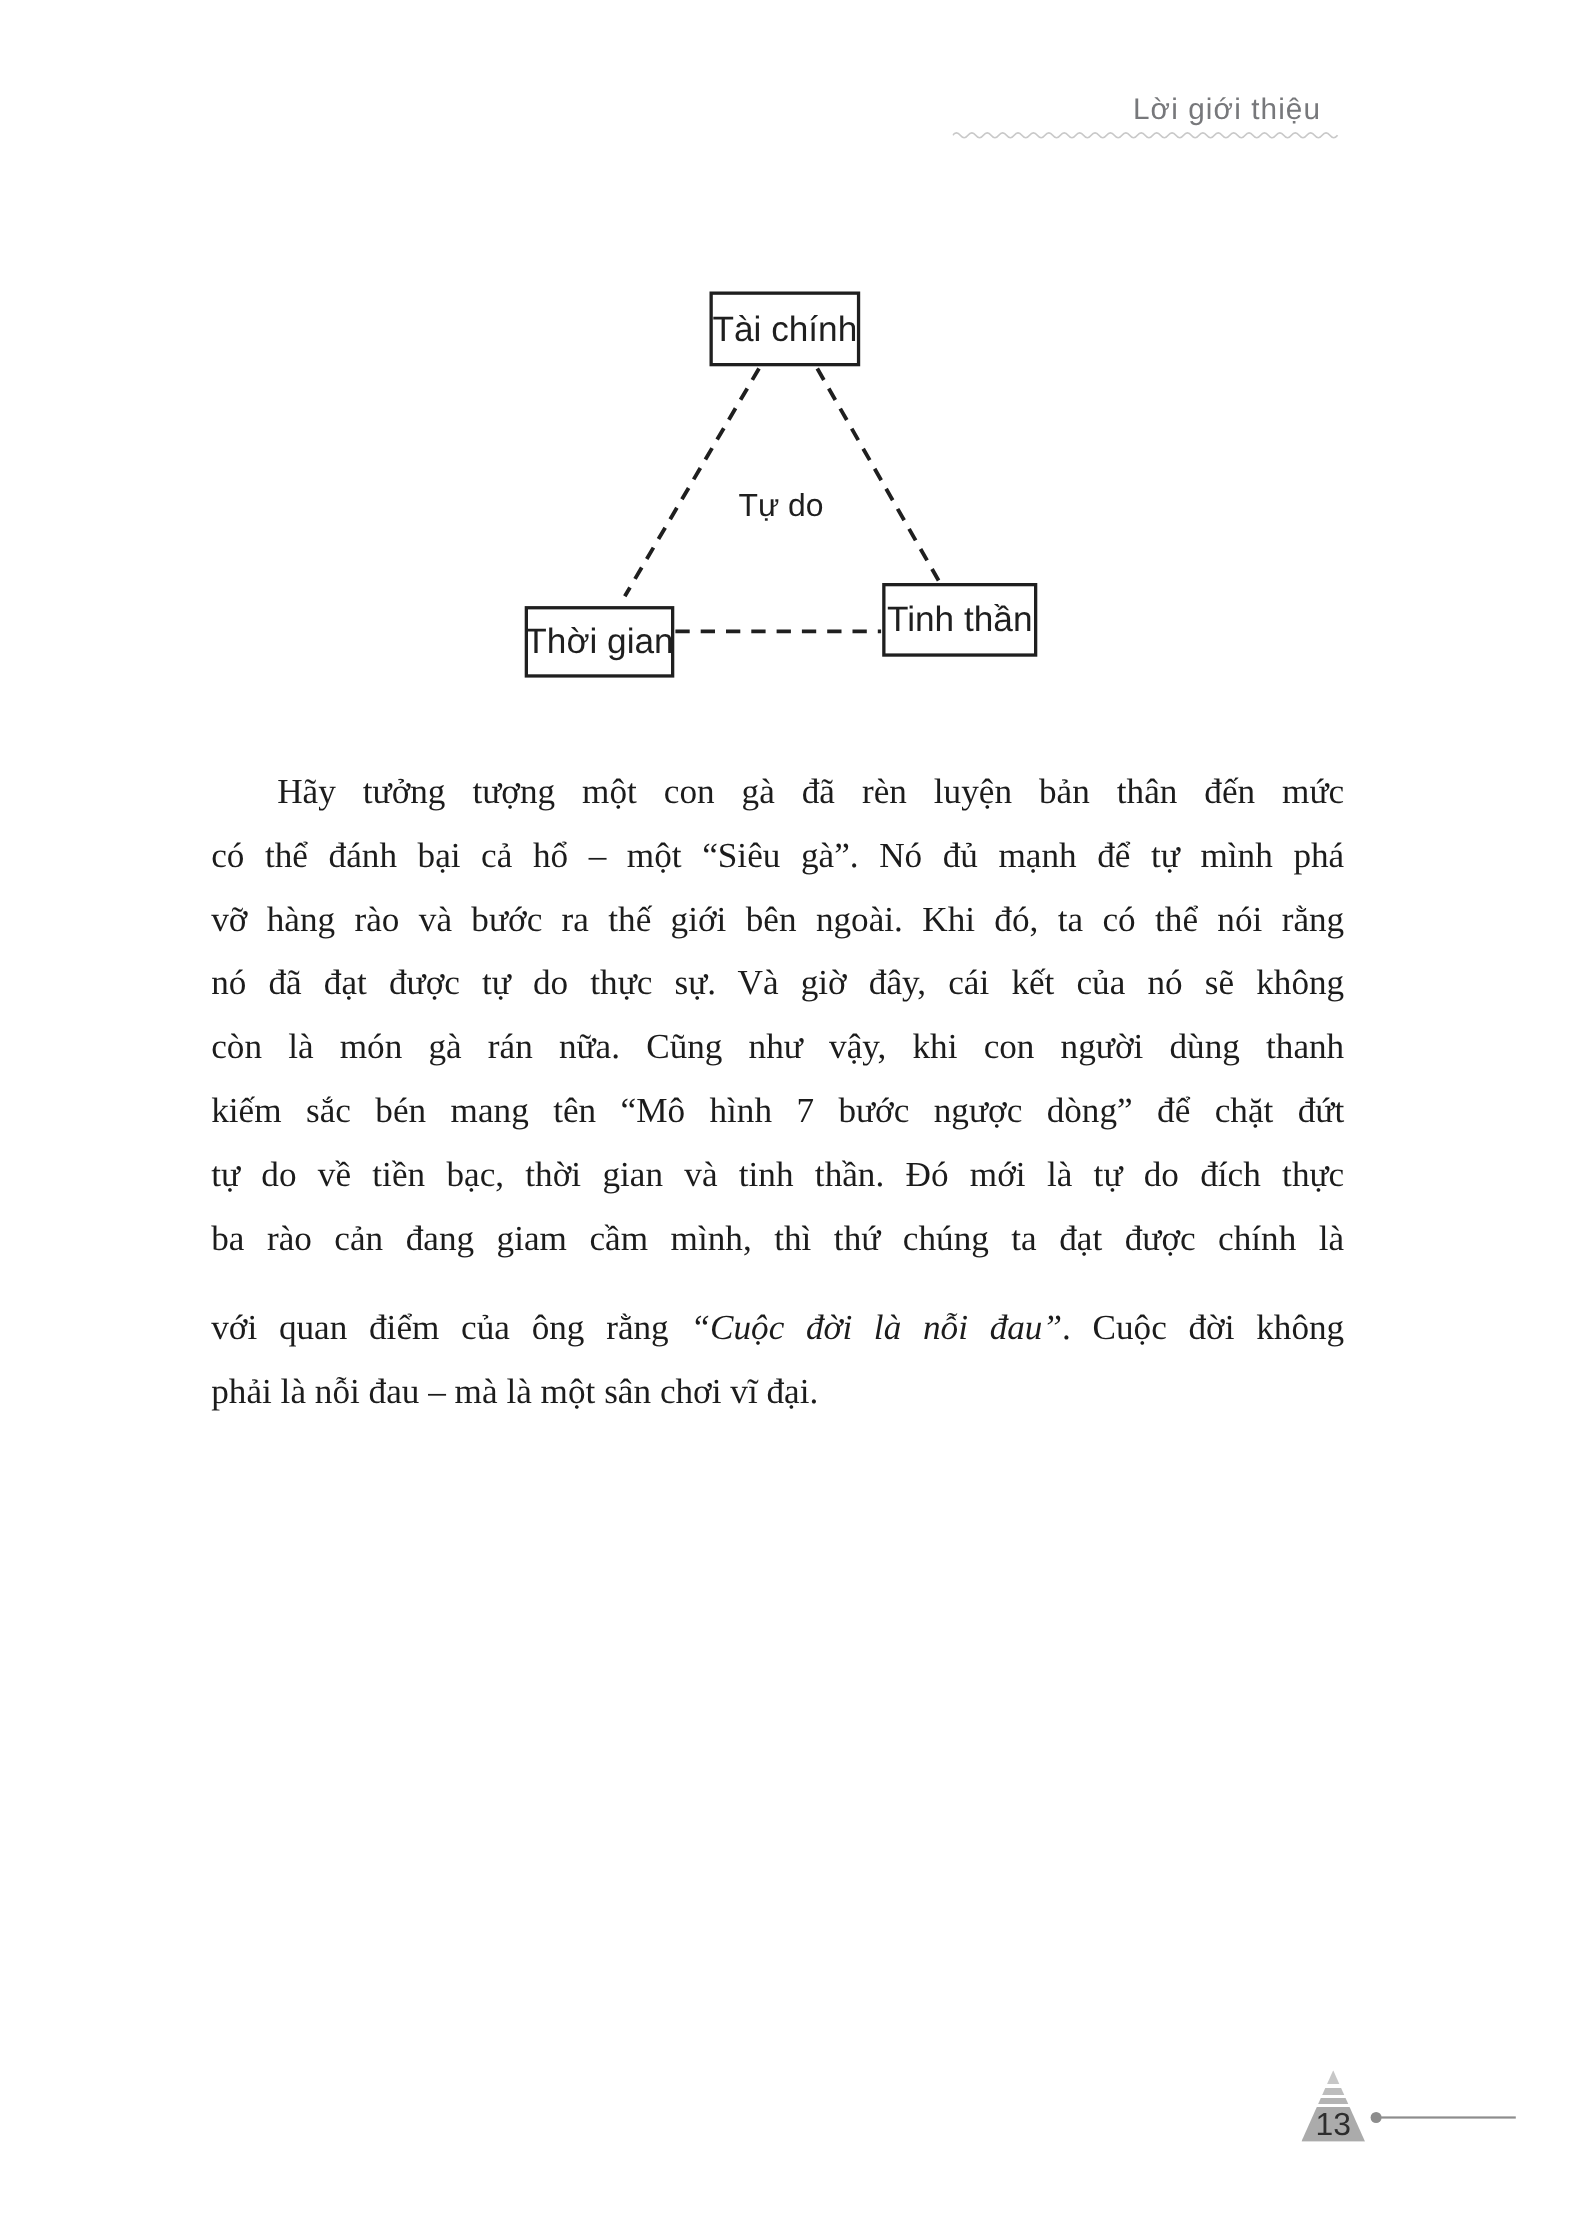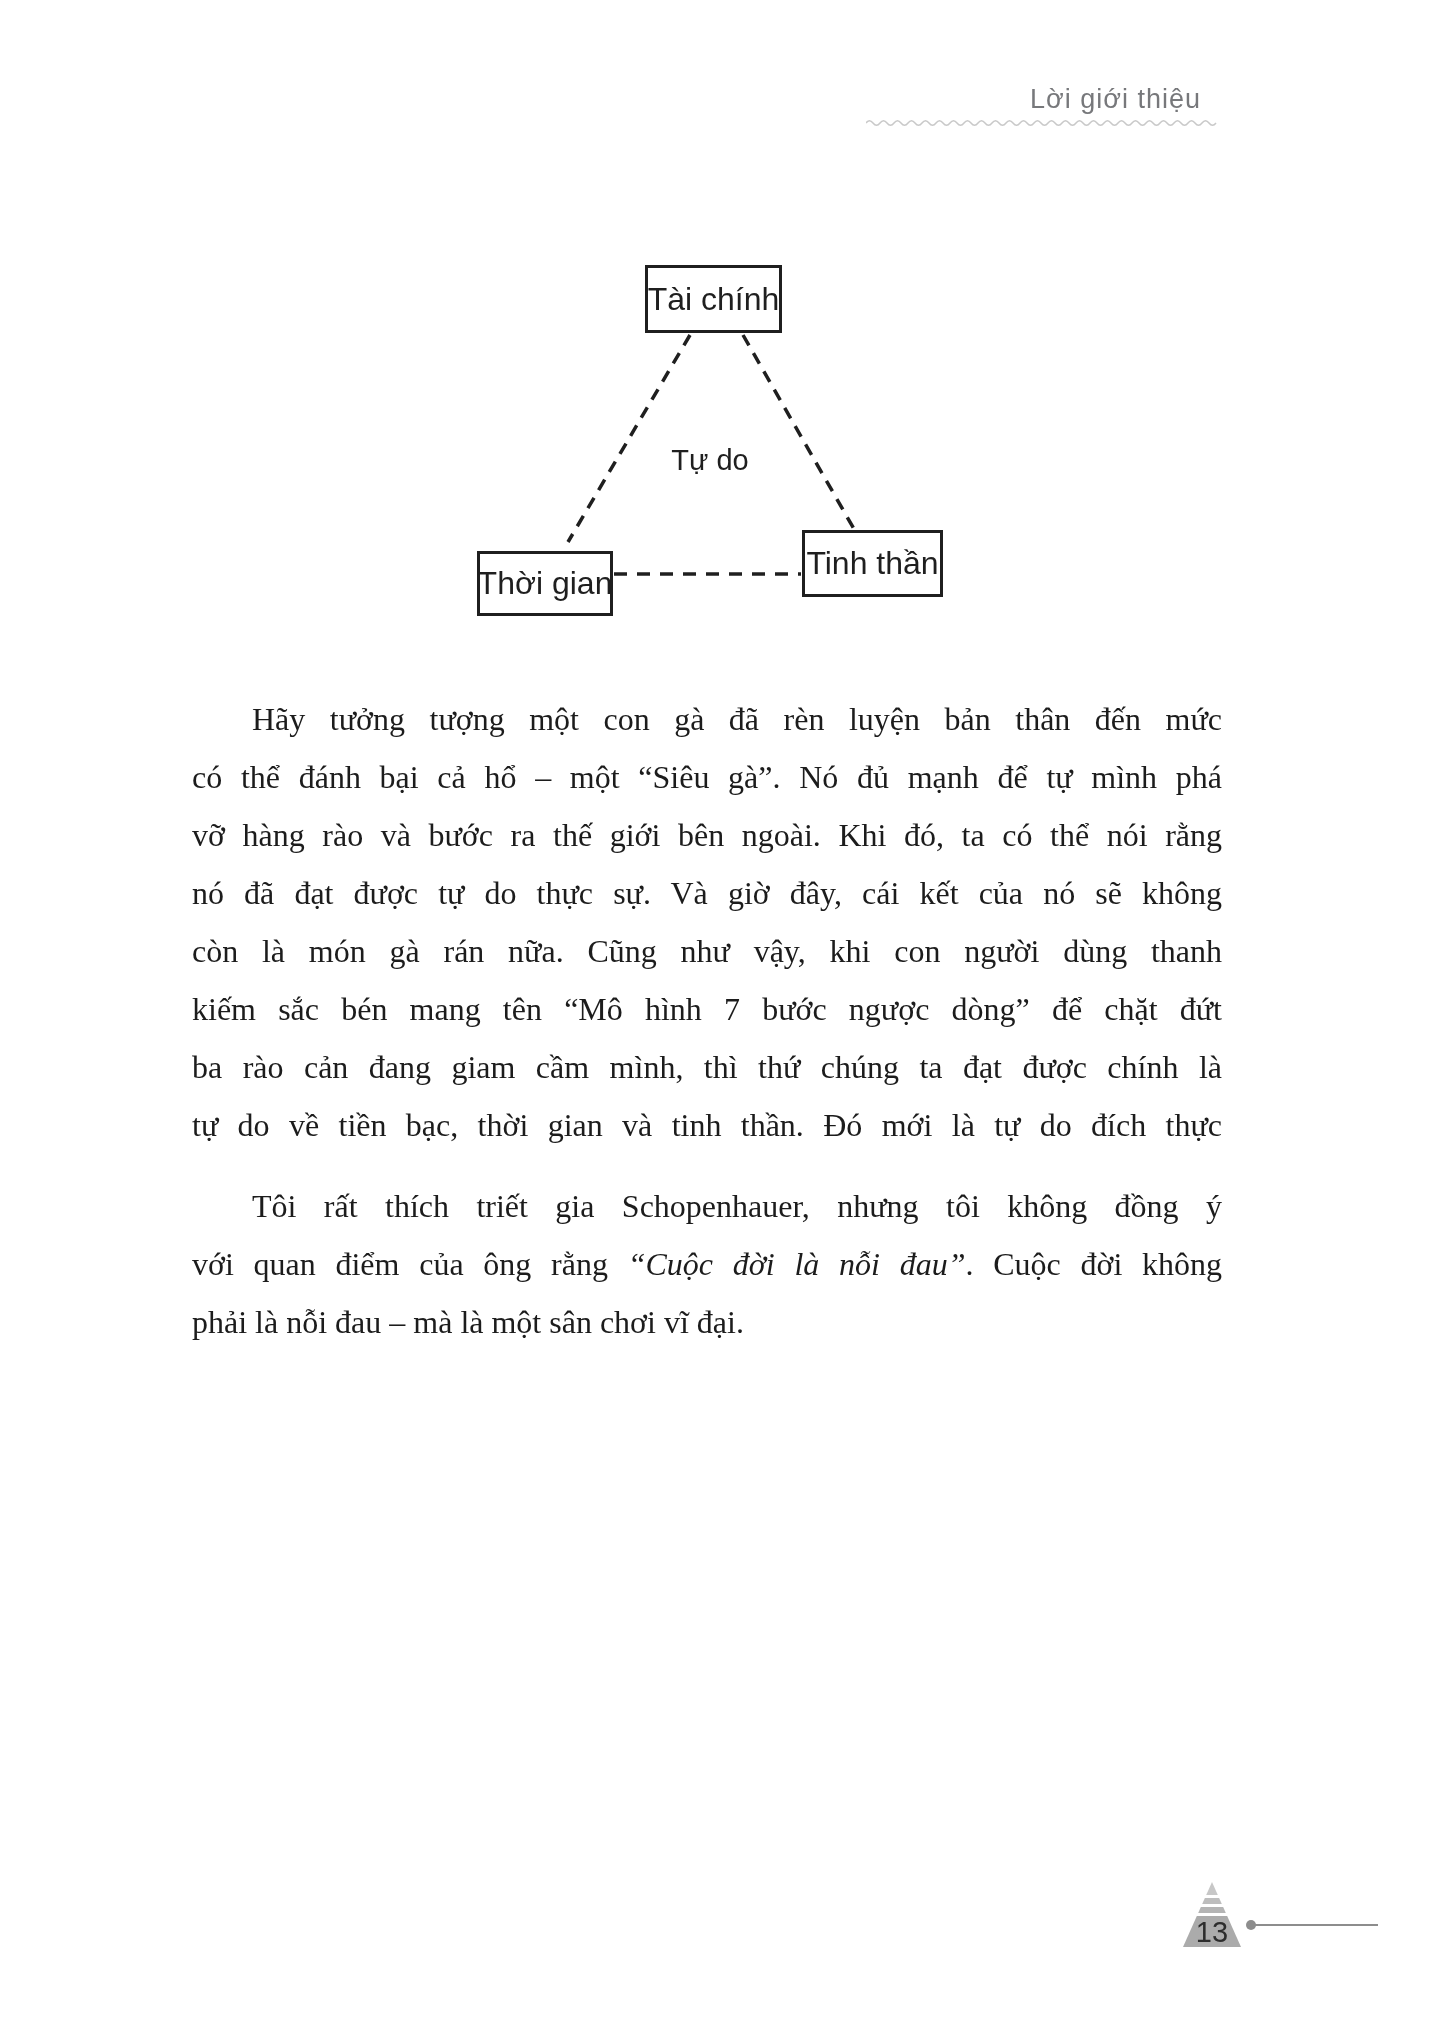--- a/index.html
+++ b/index.html
@@ -143,25 +143,24 @@
   <div class="center-label">Tự do</div>
 
   <div class="body-text">
       <div class="paragraph">
         <div class="line justify indent"><span>Hãy tưởng tượng một con gà đã rèn luyện bản thân đến mức</span></div>
         <div class="line justify"><span>có thể đánh bại cả hổ – một “Siêu gà”. Nó đủ mạnh để tự mình phá</span></div>
         <div class="line justify"><span>vỡ hàng rào và bước ra thế giới bên ngoài. Khi đó, ta có thể nói rằng</span></div>
         <div class="line justify"><span>nó đã đạt được tự do thực sự. Và giờ đây, cái kết của nó sẽ không</span></div>
         <div class="line justify"><span>còn là món gà rán nữa. Cũng như vậy, khi con người dùng thanh</span></div>
         <div class="line justify"><span>kiếm sắc bén mang tên “Mô hình 7 bước ngược dòng” để chặt đứt</span></div>
+        <div class="line justify"><span>tự do về tiền bạc, thời gian và tinh thần. Đó mới là tự do đích thực</span></div>
         <div class="line justify"><span>ba rào cản đang giam cầm mình, thì thứ chúng ta đạt được chính là</span></div>
-        <div class="line justify"><span>tự do về tiền bạc, thời gian và tinh thần. Đó mới là tự do đích thực</span></div>
       </div>
       <div class="paragraph">
-        <div class="line justify indent"><span>Tôi rất thích triết gia Schopenhauer, nhưng tôi không đồng ý</span></div>
         <div class="line justify"><span>với quan điểm của ông rằng </span><span class="seg-italic">“Cuộc đời là nỗi đau”</span><span>. Cuộc đời không</span></div>
         <div class="line"><span>phải là nỗi đau – mà là một sân chơi vĩ đại.</span></div>
       </div>
     </div>
 
   <div class="pyramid">
     <div class="pyramid-number">13</div>
   </div>
   <div class="footer-dot"></div>
   <div class="footer-rule"></div>

